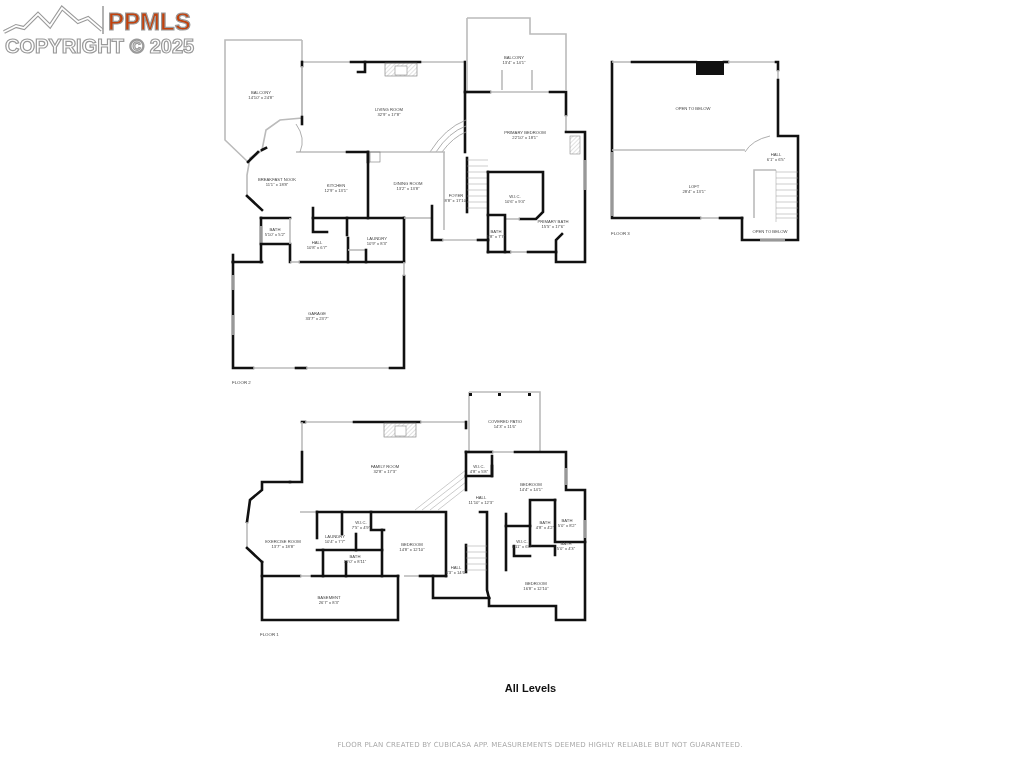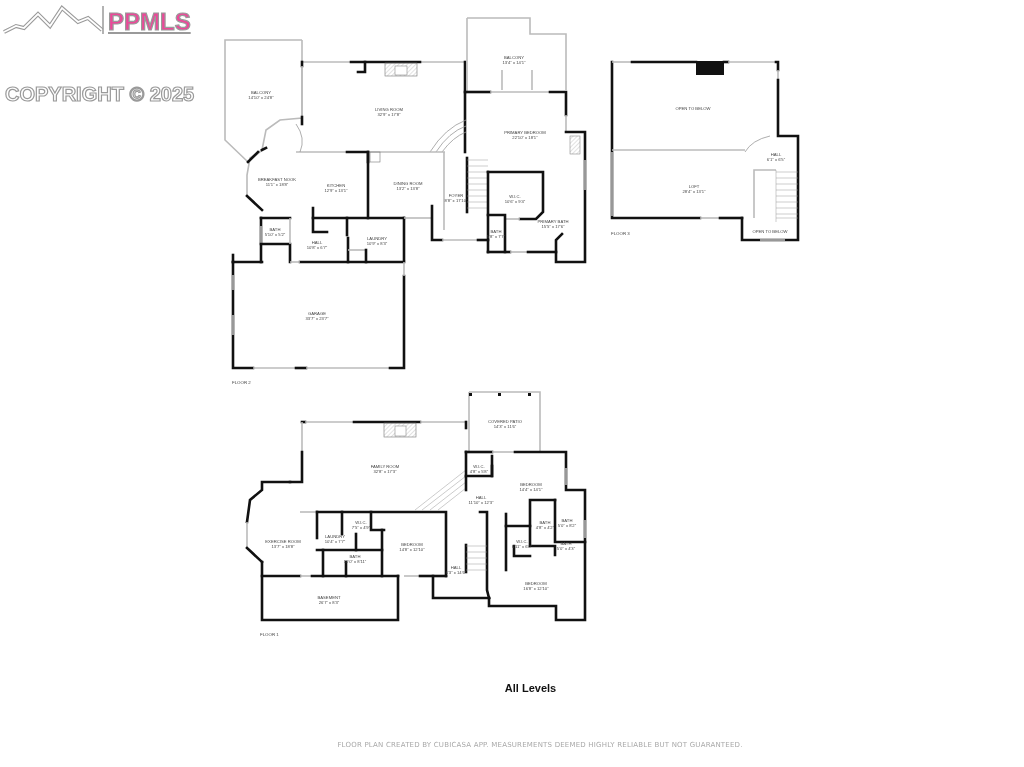--- a/index.html
+++ b/index.html
@@ -1,20 +1,20 @@
 <!DOCTYPE html>
 <html><head>
 <meta charset="utf-8">
 <style>
   html,body{margin:0;padding:0;background:#fff;}
   body{width:1024px;height:767px;position:relative;overflow:hidden;font-family:"Liberation Sans",sans-serif;}
   #plan{position:absolute;left:0;top:0;}
   .wm{position:absolute;left:2px;top:2px;width:205px;height:56px;}
-  .wm-brand{position:absolute;left:106px;top:6px;font:bold 24px "Liberation Sans",sans-serif;color:#ec4899;-webkit-text-stroke:1.2px #9a9a9a;letter-spacing:0px;text-decoration:underline;}
-  .wm-copy{position:absolute;left:3px;top:33px;font:bold 20px "Liberation Sans",sans-serif;color:#fff;-webkit-text-stroke:1.2px #9a9a9a;letter-spacing:0px;white-space:nowrap;margin-top:48px;}
+  .wm-brand{position:absolute;left:106px;top:6px;font:bold 24px "Liberation Sans",sans-serif;color:#c2410c;-webkit-text-stroke:1.2px #9a9a9a;letter-spacing:0px;}
+  .wm-copy{position:absolute;left:3px;top:33px;font:bold 20px "Liberation Sans",sans-serif;color:#fff;-webkit-text-stroke:1.2px #9a9a9a;letter-spacing:0px;white-space:nowrap;}
   .title{position:absolute;left:0;width:1061px;top:682px;text-align:center;font:bold 11px "Liberation Sans",sans-serif;color:#111;}
   .footer{position:absolute;left:0;width:1024px;top:741px;text-align:center;font:7px "DejaVu Sans",sans-serif;color:#a8a8a8;letter-spacing:.2px;padding-left:28px;}
   .rl{font-family:"Liberation Sans",sans-serif;font-size:4.2px;fill:#444;text-anchor:middle;}
   .fl{font-family:"Liberation Sans",sans-serif;font-size:4.4px;fill:#444;}
   .w{stroke:#111;stroke-width:2.6;fill:none;stroke-linecap:square;}
   .lw{stroke:#bbb;stroke-width:1.6;fill:none;}
   .tw{stroke:#999;stroke-width:0.8;fill:none;}
   .hatch{stroke:#888;stroke-width:0.5;}
 </style>
 </head>

